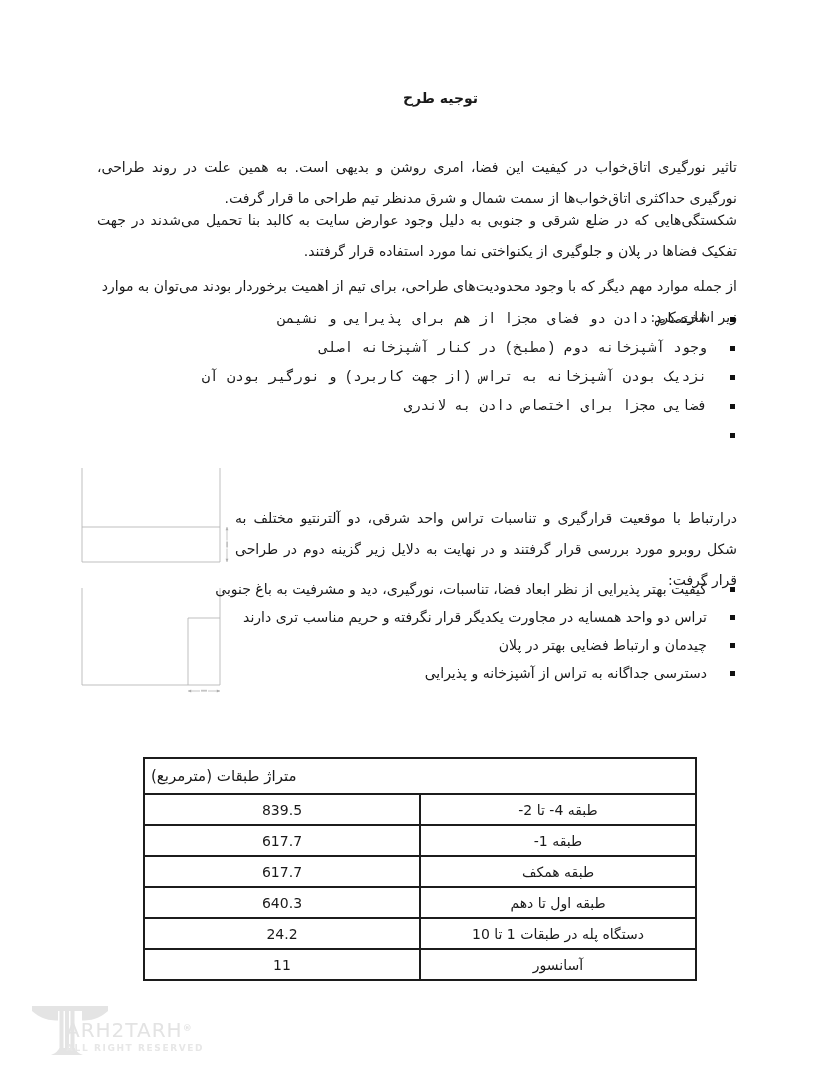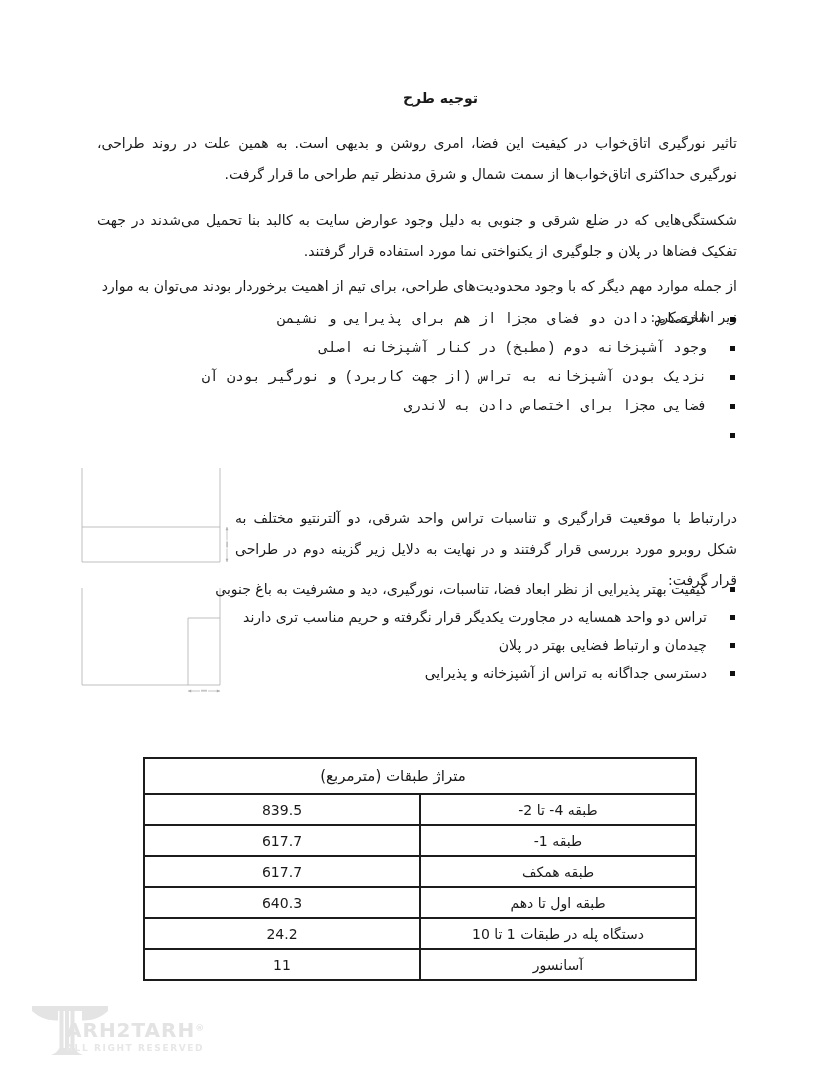--- a/index.html
+++ b/index.html
@@ -27,21 +27,21 @@
   }
 
   .para {
     position: absolute;
     right: 98px;
     direction: rtl;
     text-align: justify;
     font-size: 14px;
     line-height: 31px;
   }
-  .p1 { top: 128px; width: 640px; }
+  .p1 { top: 152px; width: 640px; }
   .p2 { top: 205px; width: 640px; }
   .p3 { top: 271px; width: 640px; text-align: right; }
   .p4 { top: 503px; width: 502px; }
 
   .blist {
     position: absolute;
     right: 98px;
     list-style: none;
     direction: rtl;
     font-size: 14px;
@@ -80,21 +80,21 @@
     table-layout: fixed;
     direction: rtl;
   }
   .areas-table td {
     border: 2px solid #1c1c1c;
     font-size: 14px;
     vertical-align: middle;
   }
   .areas-table .header-cell {
     height: 36px;
-    text-align: center;
+    text-align: left;
     padding-left: 6px;
     padding-right: 60px;
     font-size: 15px;
   }
   .areas-table .label-cell {
     width: 247px;
     height: 30px;
     text-align: center;
   }
   .areas-table .value-cell {
@@ -113,21 +113,21 @@
   }
   .logo-col { position: absolute; left: 2px; top: 2px; }
   .logo-text {
     position: absolute;
     left: 36px;
     top: 14px;
     white-space: nowrap;
   }
   .logo-brand {
     font-size: 20px;
-    font-weight: bold;
+    font-weight: normal;
     letter-spacing: 1px;
     color: #e3e3e3;
     margin-top: 21px;
   }
   .logo-reg {
     font-size: 9px;
     vertical-align: super;
     color: #e3e3e3;
     font-weight: bold;
   }

